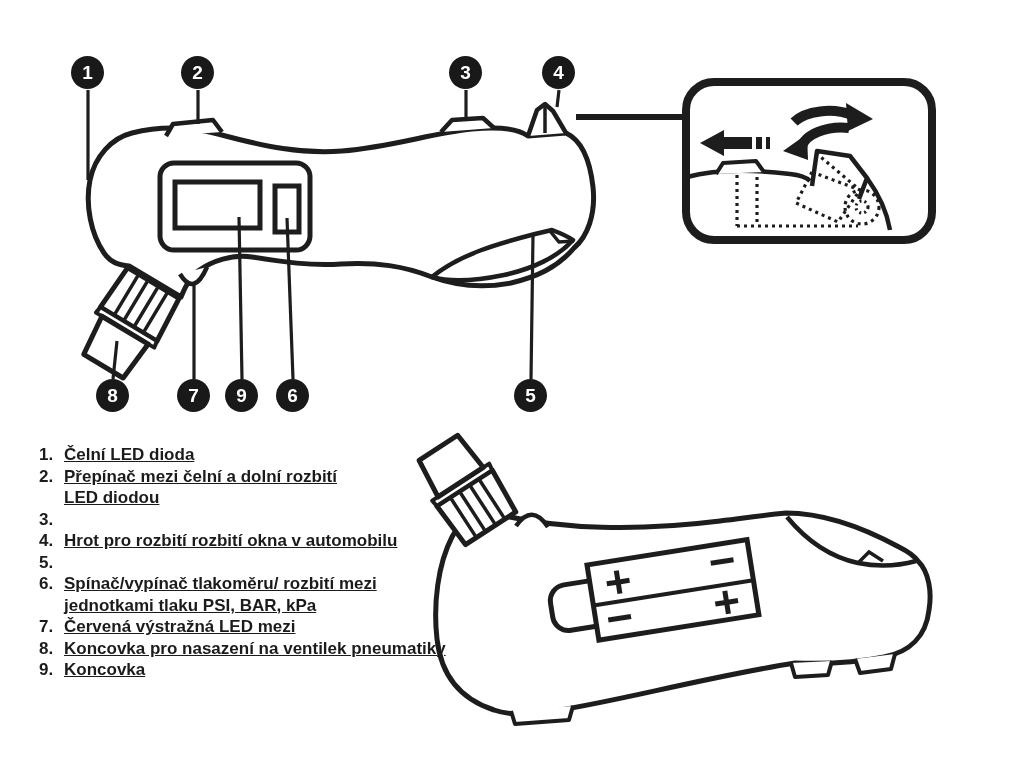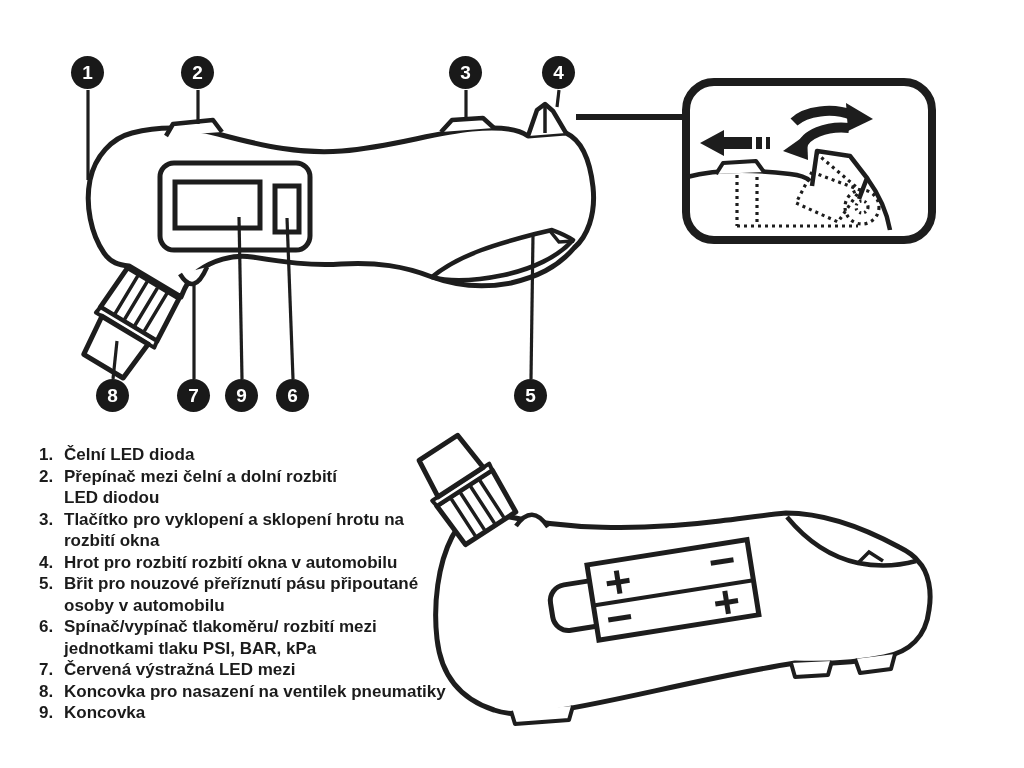--- a/index.html
+++ b/index.html
@@ -15,21 +15,21 @@
     display:flex;align-items:center;justify-content:center;line-height:1;
   }
   
   .legend{
     position:absolute;left:39px;top:444px;width:440px;
     font-size:17px;font-weight:bold;line-height:21.5px;color:#1b1b1b;
   }
   .legend ol{list-style:none;margin:0;padding:0;}
   .legend li{display:flex;}
   .legend .num{width:25px;flex-shrink:0;}
-  .legend .txt{white-space:pre-line;}
+  .legend .txt{white-space:pre-line;text-decoration:underline;}
   
   .line{stroke:#1d1d1d;fill:none;}
   .fillwhite{fill:#ffffff;stroke:#1d1d1d;}
   .solid{fill:#1d1d1d;stroke:none;}
   .batt-sym{font-weight:bold;font-size:46px;fill:#1d1d1d;}
 </style>
 </head>
 <body>
 
 <div class="canvas">
@@ -180,31 +180,27 @@
         <span class="num">1.</span>
         <span class="txt">Čelní LED dioda</span>
       </li>
       <li>
         <span class="num">2.</span>
         <span class="txt">Přepínač mezi čelní a dolní rozbití
 LED diodou</span>
       </li>
       <li>
         <span class="num">3.</span>
-        <span class="txt">Tlačítko pro vyklopení a sklopení hrotu na
-rozbití okna</span>
       </li>
       <li>
         <span class="num">4.</span>
         <span class="txt">Hrot pro rozbití rozbití okna v automobilu</span>
       </li>
       <li>
         <span class="num">5.</span>
-        <span class="txt">Břit pro nouzové přeříznutí pásu připoutané
-osoby v automobilu</span>
       </li>
       <li>
         <span class="num">6.</span>
         <span class="txt">Spínač/vypínač tlakoměru/ rozbití mezi
 jednotkami tlaku PSI, BAR, kPa</span>
       </li>
       <li>
         <span class="num">7.</span>
         <span class="txt">Červená výstražná LED mezi</span>
       </li>

